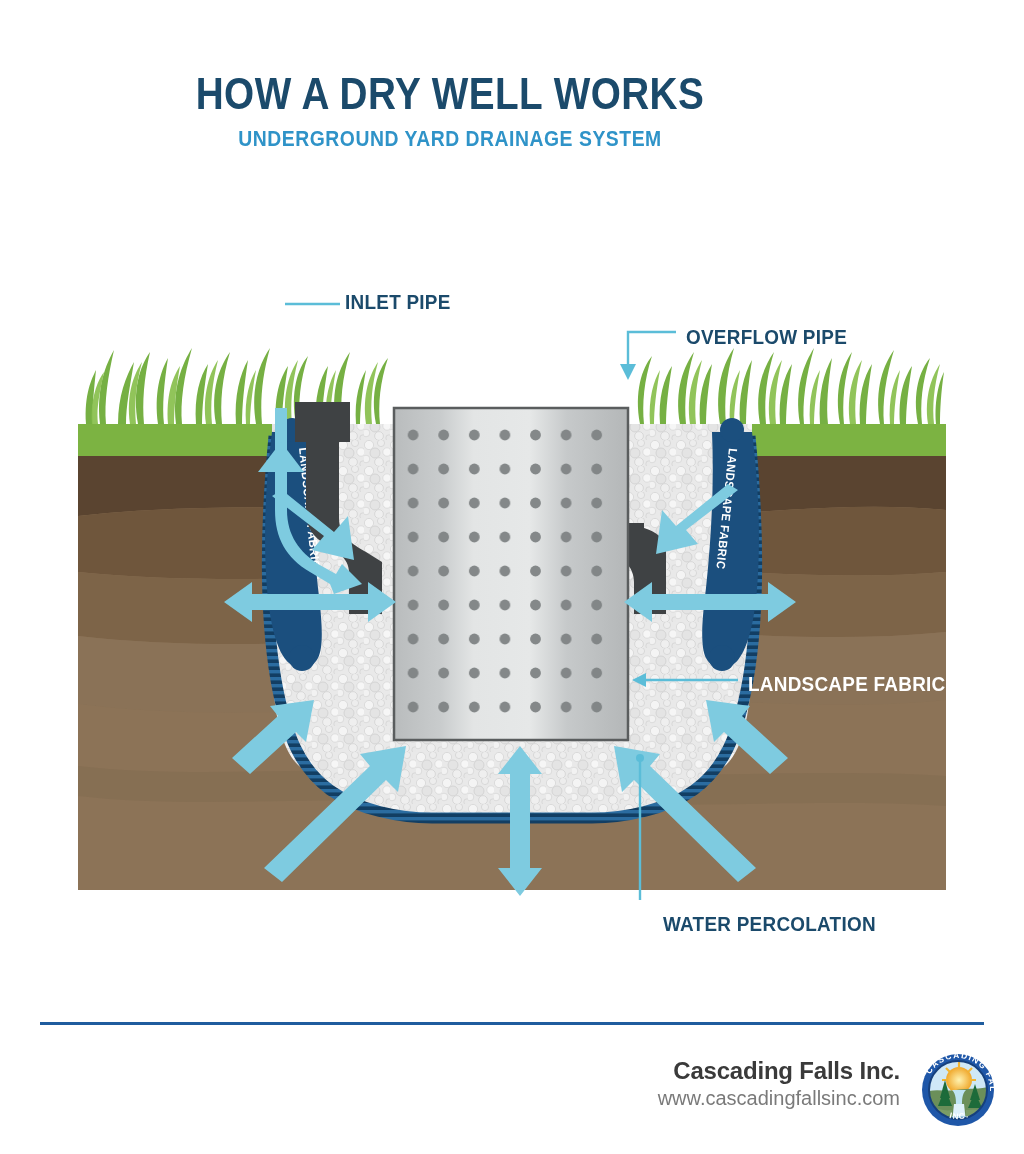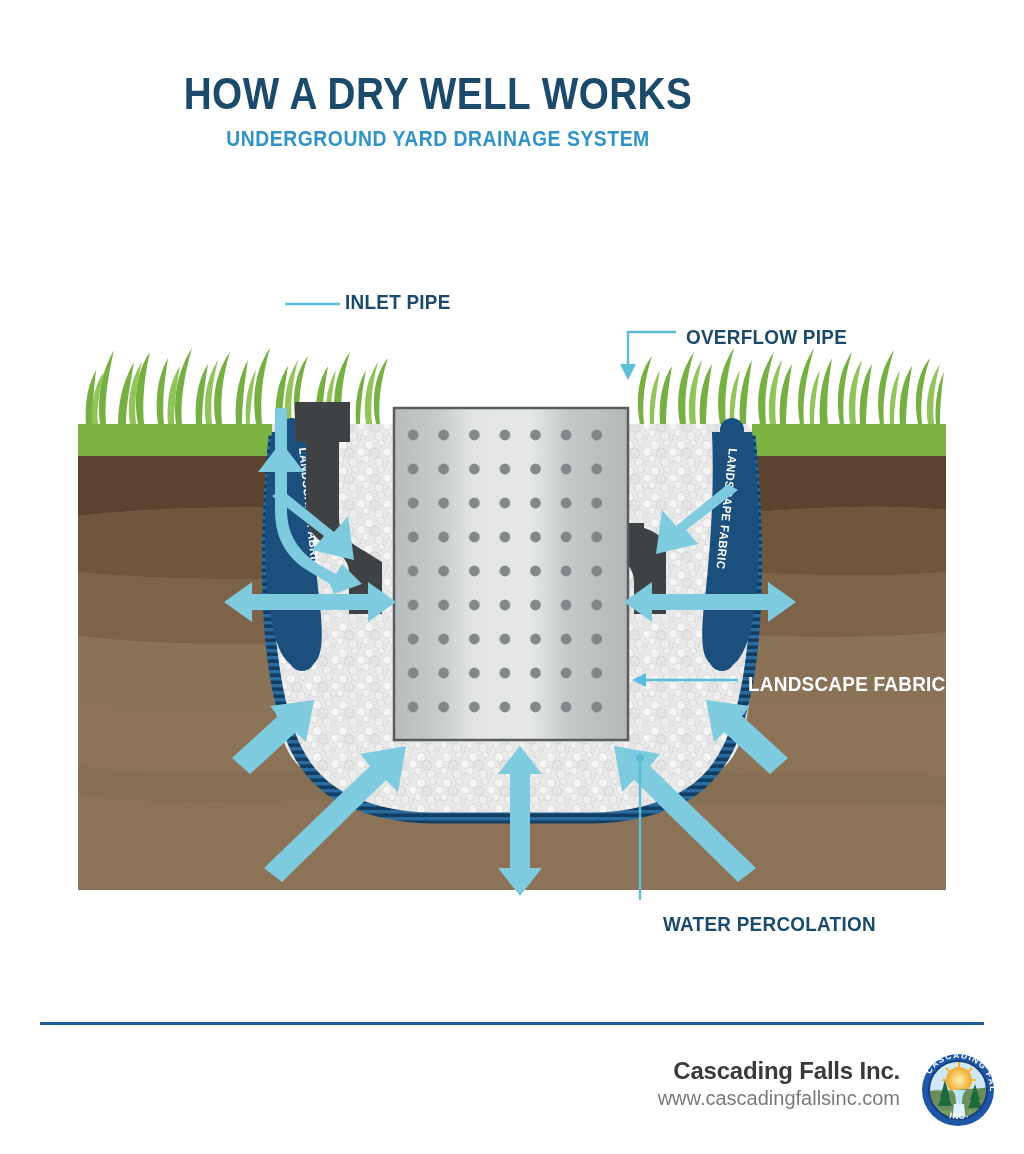--- a/index.html
+++ b/index.html
@@ -4,21 +4,21 @@
 <style>
   html,body{margin:0;padding:0;background:#ffffff;}
   body{
     width:1024px;height:1154px;position:relative;overflow:hidden;
     font-family:"Liberation Sans", sans-serif;
     -webkit-font-smoothing:antialiased;
   }
   .stage{position:absolute;inset:0;}
 
   
-  #header{position:absolute;left:0;top:72px;width:876px;text-align:center;}
+  #header{position:absolute;left:12px;top:72px;width:876px;text-align:center;}
   #title{
     font-size:44px;font-weight:bold;letter-spacing:0.5px;
     color:#1b4a6b;line-height:1.0;margin:0;
     transform:scaleX(0.88);transform-origin:center;
     font-family:"Liberation Sans", sans-serif;
   }
   #subtitle{
     font-size:22px;font-weight:bold;letter-spacing:0.6px;
     color:#2f93c8;margin:12px 0 0 0;line-height:1;
     transform:scaleX(0.88);transform-origin:center;

